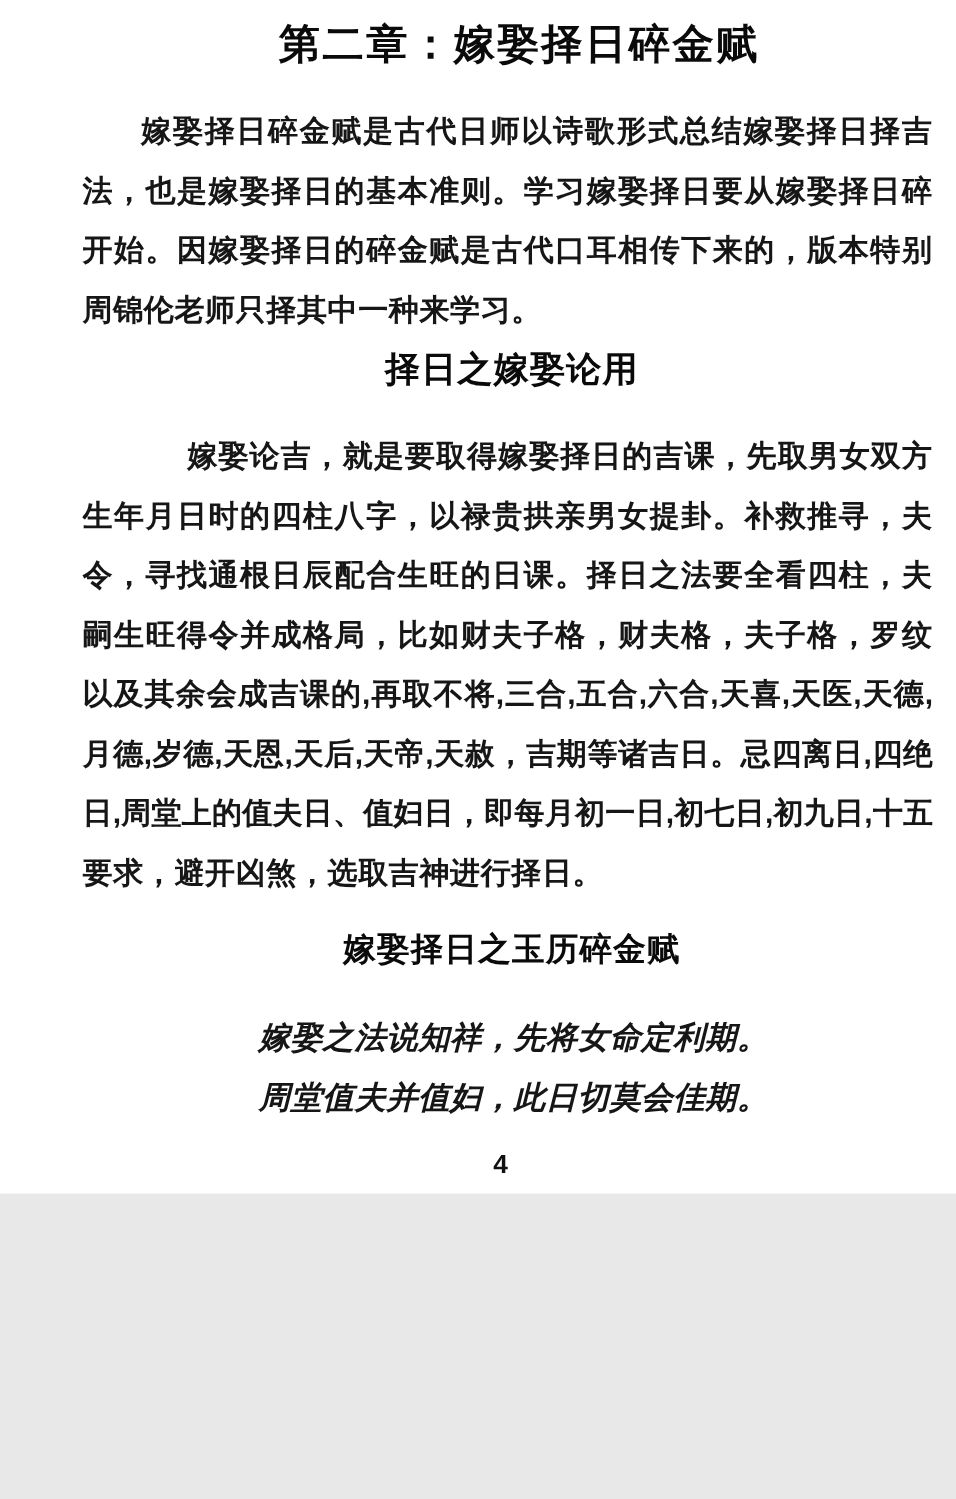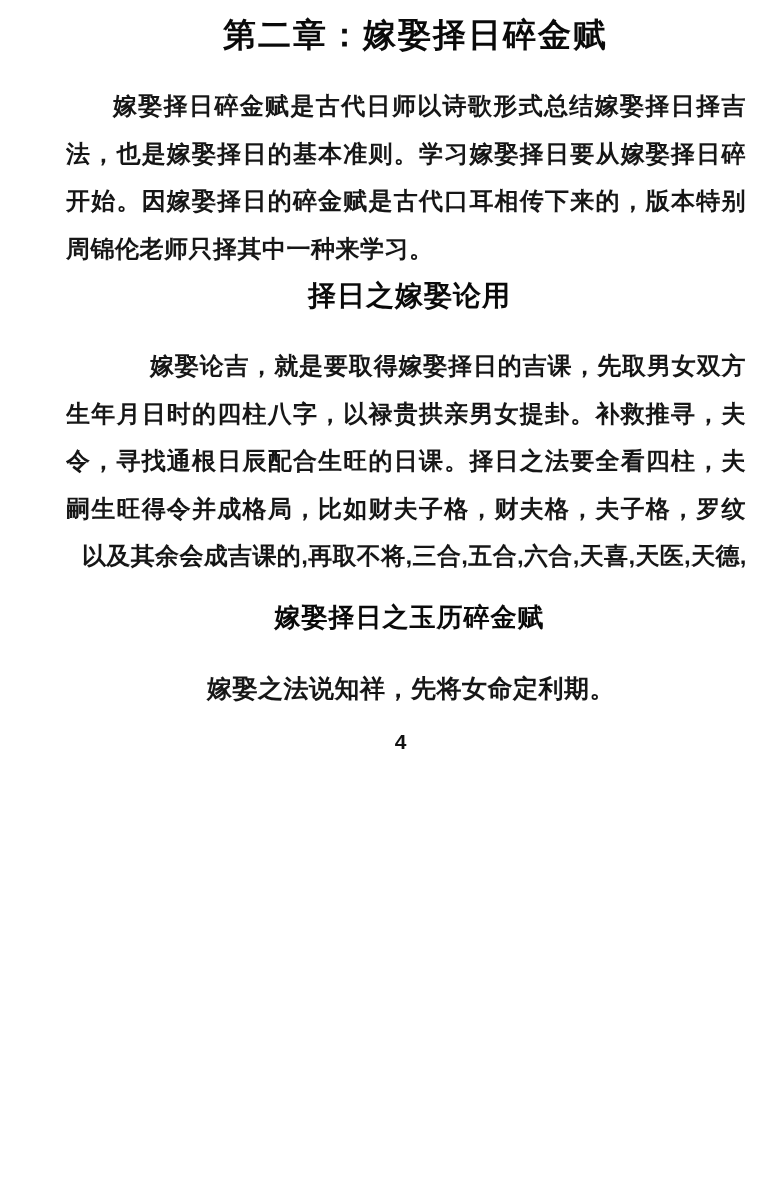--- a/index.html
+++ b/index.html
@@ -1,18 +1,18 @@
 <!DOCTYPE html>
 <html><head>
 <meta charset="utf-8">
 <style>
   html,body { margin:0; padding:0; background:#e8e8e8; }
   .page {
     position:relative;
-    width:765px; height:1199px;
+    width:765px; height:955px;
     margin:0 auto;
     background:#ffffff;
     color:#161616;
     font-family:"Liberation Sans", sans-serif;
     overflow:hidden;
     box-sizing:border-box;
     padding-top:16px;
   }
   
   .chapter-title {
@@ -32,36 +32,36 @@
     font-size:24px;
     font-weight:700;
     line-height:47.5px;
     height:47.5px;
     overflow:hidden;
     text-align:justify;
     text-align-last:justify;
     letter-spacing:0.5px;
     white-space:normal;
   }
-  .line.tight { letter-spacing:-0.5px;margin-left:16px; }
+  .line.tight { letter-spacing:-0.5px; }
   .line.indent-sm { padding-left:47px; }
   .line.indent-lg { padding-left:84px; }
   .line.last { text-align:right; text-align-last:left; }
   
   .section-heading {
     margin:0;
     text-align:center;
     position:relative; left:27px;
     font-weight:900;
     color:#0a0a0a;
   }
   .heading-1 { margin-top:8px;  font-size:28px; line-height:32px; letter-spacing:1px; }
   .heading-2 { margin-top:22px; font-size:26px; line-height:31px; letter-spacing:1px; }
   
-  .verse { margin:32px 0 0 207px; }
+  .verse { margin:32px 0 0 207px;font-style:italic; }
   .verse-line {
     font-size:25px;
     font-weight:700;
     line-height:47.5px;
     height:47.5px;
     letter-spacing:0.5px;
     white-space:nowrap;
   }
   
   .page-number {
@@ -88,23 +88,27 @@
   </div>
 
   <h2 class="section-heading heading-1">择日之嫁娶论用</h2>
 
   <div class="para para-main">
     <div class="line indent-lg">嫁娶论吉，就是要取得嫁娶择日的吉课，先取男女双方的出</div>
     <div class="line">生年月日时的四柱八字，以禄贵拱亲男女提卦。补救推寻，夫星得</div>
     <div class="line">令，寻找通根日辰配合生旺的日课。择日之法要全看四柱，夫星天</div>
     <div class="line">嗣生旺得令并成格局，比如财夫子格，财夫格，夫子格，罗纹格，</div>
     <div class="line tight">以及其余会成吉课的,再取不将,三合,五合,六合,天喜,天医,天德,</div>
+    <div class="line tight">月德,岁德,天恩,天后,天帝,天赦，吉期等诸吉日。忌四离日,四绝</div>
+    <div class="line tight">日,周堂上的值夫日、值妇日，即每月初一日,初七日,初九日,十五</div>
+    <div class="line last">要求，避开凶煞，选取吉神进行择日。</div>
   </div>
 
   <h3 class="section-heading heading-2">嫁娶择日之玉历碎金赋</h3>
 
   <div class="verse">
     <div class="verse-line">嫁娶之法说知祥，先将女命定利期。</div>
+    <div class="verse-line">周堂值夫并值妇，此日切莫会佳期。</div>
   </div>
 
   <div class="page-number">4</div>
 
 </div>
 
 </body></html>

